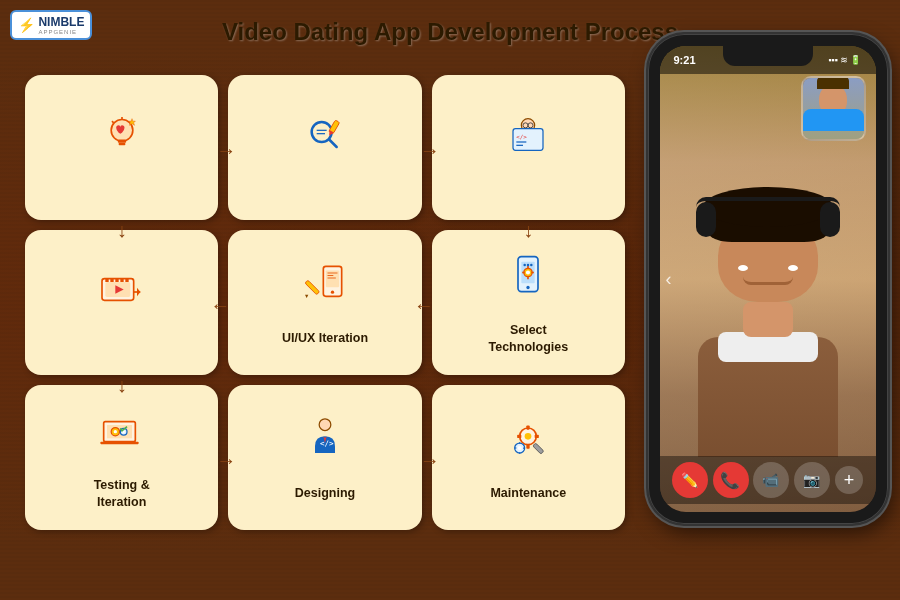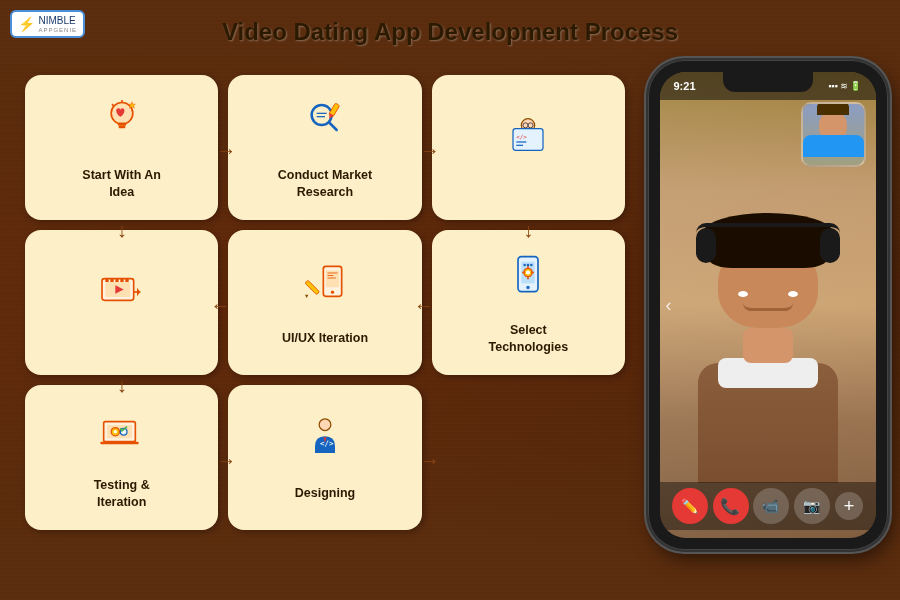--- a/index.html
+++ b/index.html
@@ -43,22 +43,22 @@
       padding: 3px 6px;
       display: flex;
       align-items: center;
       gap: 3px;
       z-index: 10;
     }
     .logo-icon {
       font-size: 14px;
     }
     .logo-text {
-      font-size: 10px;
-      font-weight: normal;
+      font-size: 12px;
+      font-weight: bold;
       color: #1a3a6b;
       line-height: 1.2;
       text-transform: uppercase;
     }
     .logo-sub {
       font-size: 6px;
       color: #888;
       text-transform: uppercase;
       letter-spacing: 1px;
     }
@@ -148,21 +148,21 @@
       color: #8B4513;
       font-size: 20px;
       font-weight: bold;
       z-index: 20;
     }
 
     
     .phone-container {
       position: absolute;
       right: 5px;
-      top: 60px;
+      top: 34px;
       width: 255px;
       height: 520px;
       z-index: 10;
     }
 
     .phone-outer {
       width: 240px;
       height: 490px;
       background: #1a1a1a;
       border-radius: 36px;
@@ -310,40 +310,38 @@
         <rect x="25" y="33" width="10" height="4" rx="1" fill="#e65100"></rect>
         <rect x="26" y="37" width="8" height="3" rx="1" fill="#e65100"></rect>
         <line x1="30" y1="9" x2="30" y2="6" stroke="#e65100" stroke-width="2"></line>
         <line x1="20" y1="13" x2="18" y2="11" stroke="#e65100" stroke-width="2"></line>
         <line x1="40" y1="13" x2="42" y2="11" stroke="#e65100" stroke-width="2"></line>
         <path d="M23 19 Q23 16 26 16 Q28 16 28 18 Q28 16 30 16 Q33 16 33 19 Q33 22 30 25 Q28 27 26 25 Q23 22 23 19Z" fill="#e53935"></path>
 
         <polygon points="42,8 43,11 46,11 44,13 45,16 42,14 39,16 40,13 38,11 41,11" fill="#ffc107" stroke="#e65100" stroke-width="0.5"></polygon>
       </svg>
     </div>
-    <div class="card-label">Start With An<br>Idea</div>
     <div class="arrow-right">→</div>
     <div class="arrow-down">↓</div>
   </div>
 
   <div class="process-card">
     <div class="card-icon">
       <svg class="icon-svg" viewBox="0 0 60 60" xmlns="http://www.w3.org/2000/svg">
 
         <circle cx="26" cy="24" r="12" fill="none" stroke="#1565c0" stroke-width="3"></circle>
         <line x1="35" y1="33" x2="44" y2="42" stroke="#1565c0" stroke-width="3" stroke-linecap="round"></line>
 
         <rect x="38" y="10" width="6" height="16" rx="2" transform="rotate(30 41 18)" fill="#ffc107" stroke="#e65100" stroke-width="1"></rect>
         <polygon points="38,24 41,30 44,24" transform="rotate(30 41 18)" fill="#e53935"></polygon>
 
         <line x1="20" y1="22" x2="32" y2="22" stroke="#1565c0" stroke-width="1.5"></line>
         <line x1="20" y1="26" x2="30" y2="26" stroke="#1565c0" stroke-width="1.5"></line>
       </svg>
     </div>
-    <div class="card-label">Conduct Market<br>Research</div>
     <div class="arrow-right">→</div>
   </div>
 
   <div class="process-card">
     <div class="card-icon">
       <svg class="icon-svg" viewBox="0 0 60 60" xmlns="http://www.w3.org/2000/svg">
 
         <circle cx="30" cy="16" r="8" fill="#ffd7b5" stroke="#8d4b00" stroke-width="1.5"></circle>
 
         <rect x="12" y="20" width="36" height="26" rx="3" fill="#e3f2fd" stroke="#1565c0" stroke-width="1.5"></rect>
@@ -457,20 +455,44 @@
 
         <text x="24" y="40" font-size="9" fill="#fff" font-family="monospace">&lt;/&gt;</text>
 
         <polygon points="28,28 30,36 32,28 30,30" fill="#e53935"></polygon>
       </svg>
     </div>
     <div class="card-label">Designing</div>
     <div class="arrow-right">→</div>
   </div>
 
+  <div class="process-card">
+    <div class="card-icon">
+      <svg class="icon-svg" viewBox="0 0 60 60" xmlns="http://www.w3.org/2000/svg">
+
+        <circle cx="30" cy="28" r="10" fill="#fff3e0" stroke="#e65100" stroke-width="2"></circle>
+        <circle cx="30" cy="28" r="4" fill="#ffc107"></circle>
+
+        <rect x="28" y="15" width="4" height="5" rx="1" fill="#e65100"></rect>
+        <rect x="28" y="38" width="4" height="5" rx="1" fill="#e65100"></rect>
+        <rect x="17" y="26" width="5" height="4" rx="1" fill="#e65100"></rect>
+        <rect x="38" y="26" width="5" height="4" rx="1" fill="#e65100"></rect>
+
+        <rect x="40" y="36" width="5" height="14" rx="2" transform="rotate(-45 42 43)" fill="#9e9e9e" stroke="#555" stroke-width="1"></rect>
+
+        <circle cx="20" cy="42" r="6" fill="#e3f2fd" stroke="#1565c0" stroke-width="1.5"></circle>
+        <circle cx="20" cy="42" r="2.5" fill="#fff"></circle>
+        <line x1="20" y1="35" x2="20" y2="37" stroke="#1565c0" stroke-width="1.5"></line>
+        <line x1="20" y1="47" x2="20" y2="49" stroke="#1565c0" stroke-width="1.5"></line>
+        <line x1="14" y1="42" x2="16" y2="42" stroke="#1565c0" stroke-width="1.5"></line>
+        <line x1="24" y1="42" x2="26" y2="42" stroke="#1565c0" stroke-width="1.5"></line>
+      </svg>
+    </div>
+    <div class="card-label">Maintenance</div>
+  </div>
 
 </div>
 
 <div class="phone-container">
   <div class="phone-outer">
     <div class="phone-inner">
 
       <div class="phone-notch"></div>
 
       <div style="position:absolute;inset:0;background:linear-gradient(180deg, #8B6914 0%, #c4956a 25%, #d4a574 50%, #8B6044 75%, #6B4530 100%); z-index:1;"></div>

